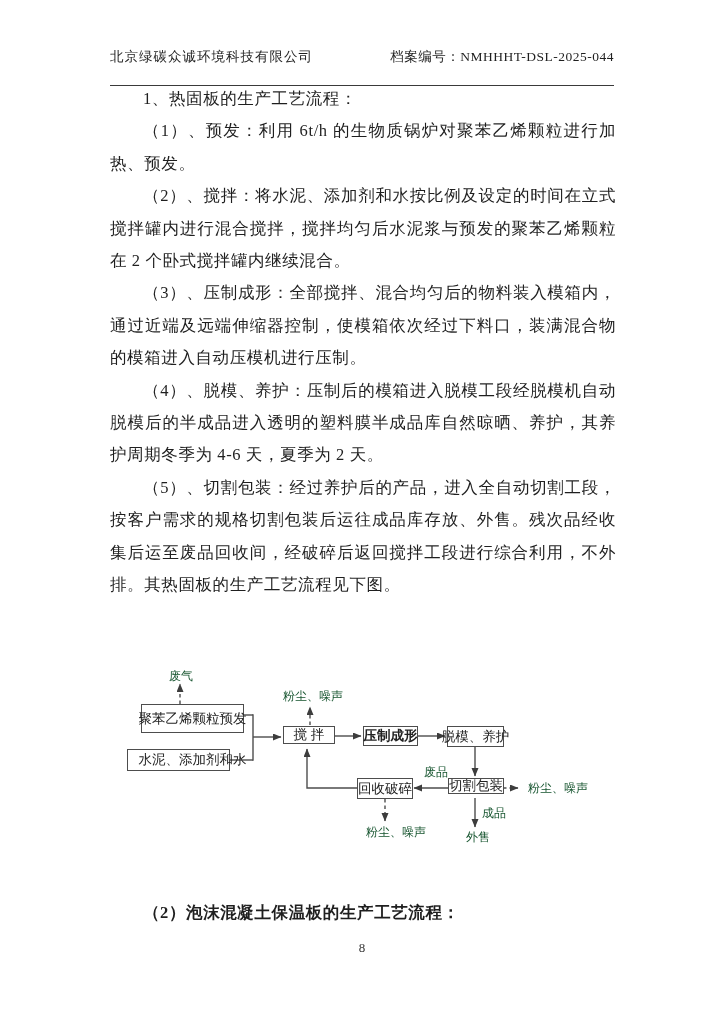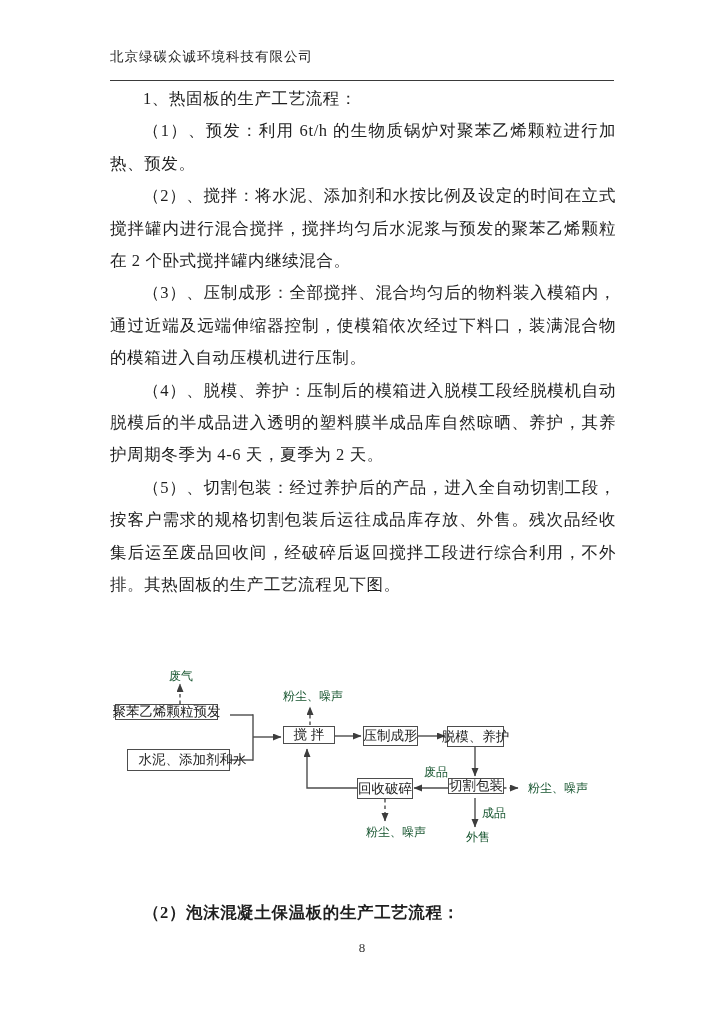--- a/index.html
+++ b/index.html
@@ -11,21 +11,21 @@
     font-family:"Liberation Serif","DejaVu Serif",serif;
     color:#1f1f1f;
     overflow:hidden;
   }
   
   .header{
     position:absolute;left:110px;top:48px;width:504px;
     display:flex;justify-content:space-between;align-items:flex-end;
     font-size:13.5px;letter-spacing:1px;
     border-bottom:1.5px solid #3a3a3a;
-    padding-bottom:14px;
+    padding-bottom:19px;
   }
   .header .archive{letter-spacing:0.5px;}
   
   .bodytext{
     position:absolute;left:110px;top:83px;width:506px;
   }
   .bodytext p{
     margin:0;
     font-size:16.5px;
     line-height:32.4px;
@@ -68,20 +68,21 @@
     text-align:center;font-size:13px;color:#333;
   }
 </style>
 </head>
 <body>
 
 <div class="page">
 
   <div class="header">
     <span>北京绿碳众诚环境科技有限公司</span>
+    <span class="archive">档案编号：NMHHHT-DSL-2025-044</span>
   </div>
 
   <div class="bodytext">
     <p>1、热固板的生产工艺流程：</p>
     <p>（1）、预发：利用 6t/h 的生物质锅炉对聚苯乙烯颗粒进行加热、预发。</p>
     <p>（2）、搅拌：将水泥、添加剂和水按比例及设定的时间在立式搅拌罐内进行混合搅拌，搅拌均匀后水泥浆与预发的聚苯乙烯颗粒在 2 个卧式搅拌罐内继续混合。</p>
     <p>（3）、压制成形：全部搅拌、混合均匀后的物料装入模箱内，通过近端及远端伸缩器控制，使模箱依次经过下料口，装满混合物的模箱进入自动压模机进行压制。</p>
     <p>（4）、脱模、养护：压制后的模箱进入脱模工段经脱模机自动脱模后的半成品进入透明的塑料膜半成品库自然晾晒、养护，其养护周期冬季为 4-6 天，夏季为 2 天。</p>
     <p>（5）、切割包装：经过养护后的产品，进入全自动切割工段，按客户需求的规格切割包装后运往成品库存放、外售。残次品经收集后运至废品回收间，经破碎后返回搅拌工段进行综合利用，不外排。其热固板的生产工艺流程见下图。</p>
   </div>
@@ -112,24 +113,24 @@
 
         <g stroke-dasharray="3.5,3">
           <line x1="180" y1="54" x2="180" y2="34" marker-end="url(#arr)"></line>
           <line x1="310" y1="75" x2="310" y2="57" marker-end="url(#arr)"></line>
           <line x1="385" y1="149" x2="385" y2="171" marker-end="url(#arr)"></line>
           <line x1="503" y1="138" x2="518" y2="138" marker-end="url(#arr)"></line>
         </g>
       </g>
     </svg>
 
-    <div class="fbox" style="left:115px;top:54px;width:103px;height:16px;">聚苯乙烯颗粒预发</div>
+    <div class="fbox" style="left:141px;top:54px;width:103px;height:29px;">聚苯乙烯颗粒预发</div>
     <div class="fbox" style="left:127px;top:99px;width:103px;height:22px;padding-left:28px;">水泥、添加剂和水</div>
     <div class="fbox" style="left:283px;top:76px;width:52px;height:18px;">搅  拌</div>
-    <div class="fbox" style="left:363px;top:76px;width:55px;height:20px;">压制成形</div>
+    <div class="fbox" style="left:363px;top:76px;width:55px;height:20px;font-weight:bold;">压制成形</div>
     <div class="fbox" style="left:447px;top:76px;width:57px;height:21px;">脱模、养护</div>
     <div class="fbox" style="left:448px;top:128px;width:56px;height:16px;">切割包装</div>
     <div class="fbox" style="left:357px;top:128px;width:56px;height:21px;">回收破碎</div>
 
     <div class="flabel" style="left:181px;top:26px;">废气</div>
     <div class="flabel" style="left:313px;top:46px;">粉尘、噪声</div>
     <div class="flabel" style="left:436px;top:122px;">废品</div>
     <div class="flabel" style="left:558px;top:138px;">粉尘、噪声</div>
     <div class="flabel" style="left:396px;top:182px;">粉尘、噪声</div>
     <div class="flabel" style="left:494px;top:163px;">成品</div>

